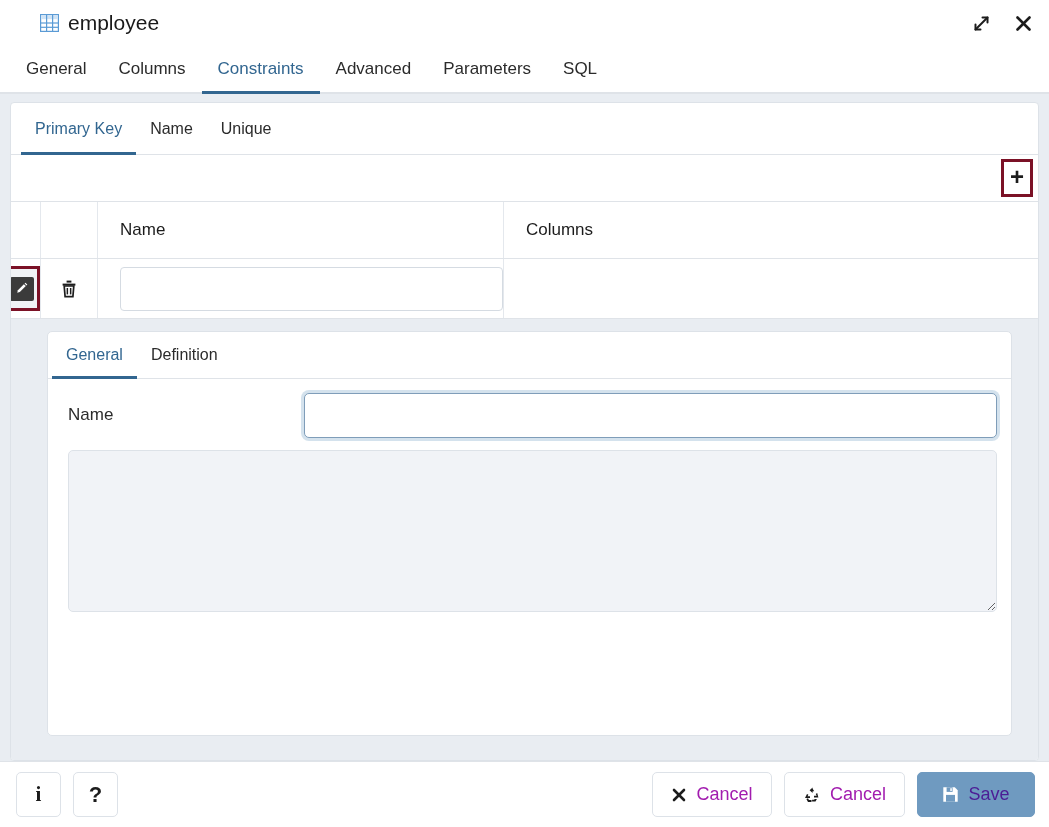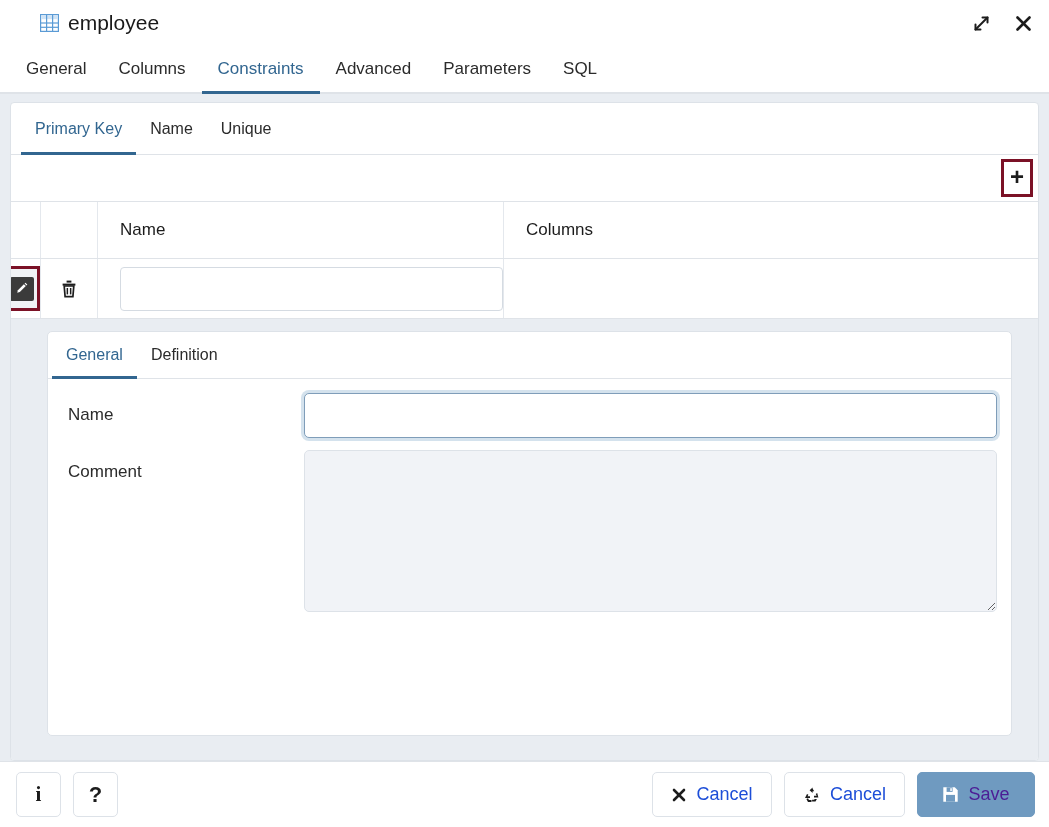--- a/index.html
+++ b/index.html
@@ -396,21 +396,21 @@
     min-width: 120px;
     border: 1px solid #dde2e8;
     border-radius: 5px;
     background: #ffffff;
     display: flex;
     align-items: center;
     justify-content: center;
     gap: 9px;
     cursor: pointer;
     font-size: 18px;
-    color: #1d4ed8;
+    color: #a21caf;
     padding: 0 18px;
     font-family: "Liberation Sans", sans-serif;
   }
   .act-btn.primary {
     background: #6f9ac0;
     border-color: #6f9ac0;
     color: #4c1d95;
     min-width: 118px;
   }
   .act-btn svg { display: block; flex: 0 0 auto; }
@@ -557,21 +557,20 @@
             <div class="detail-tab">
                 <span>Definition</span>
               </div>
           </div>
           <div class="form">
             <div class="form-row">
               <label class="form-label">Name</label>
               <input class="name-input" type="text" autofocus="" value="" style="">
             </div>
             <div class="form-row">
-              <label class="form-label">Comment</label>
               <textarea class="comment-area" placeholder="" style=""></textarea>
             </div>
           </div>
         </div>
       </div>
 
     </div>
   </div>
 
   <div class="right-strip"></div>

